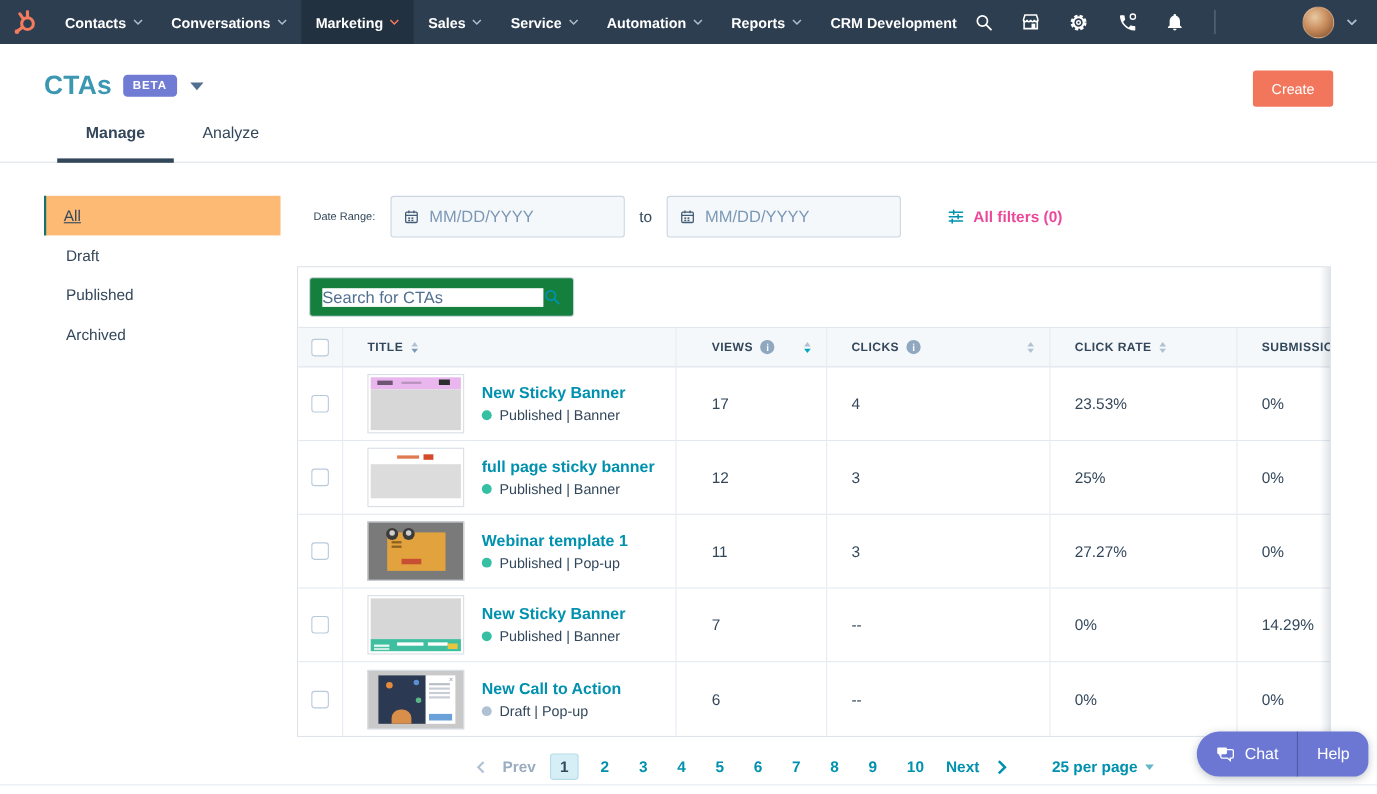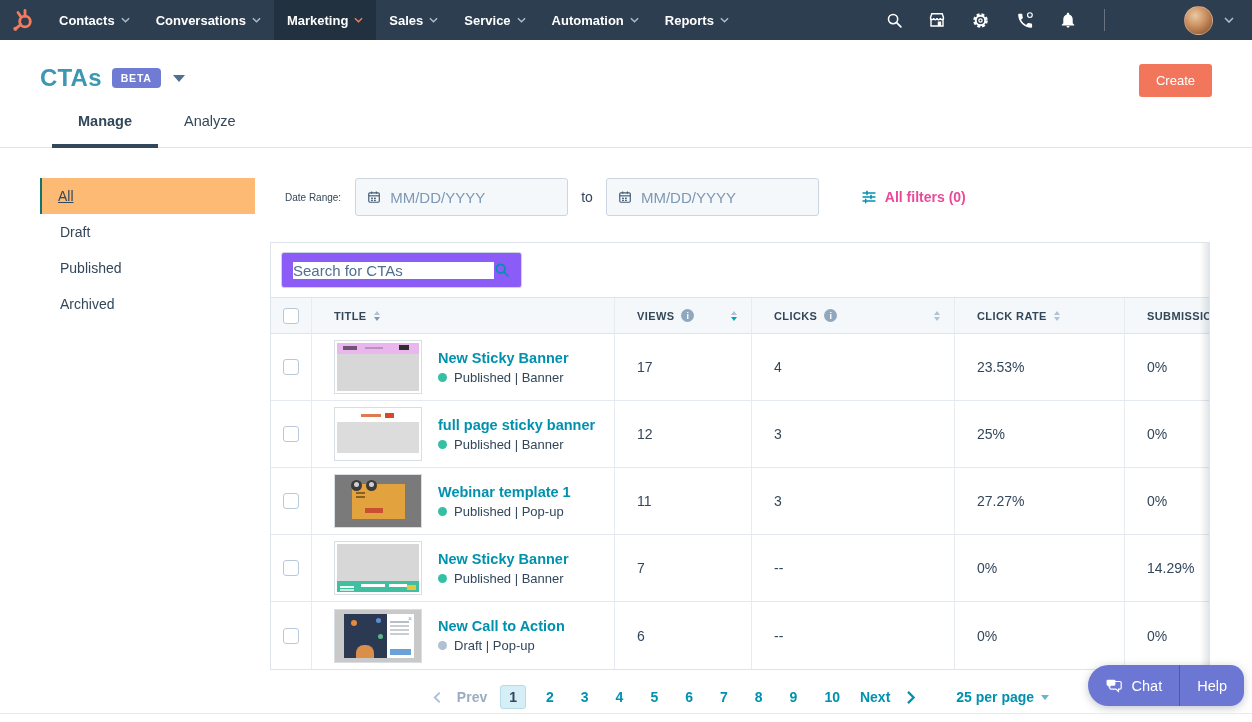--- a/index.html
+++ b/index.html
@@ -60,33 +60,33 @@
   .to-label { margin:0 13px; font-size:14px; }
   .all-filters { margin-left:42px; display:flex; align-items:center; gap:8px; color:#ec4899;
                  font-size:14px; font-weight:700; cursor:pointer; }
 
   
   .table-card { width:940px; border:1px solid #dfe3eb; position:relative; background:#fff; }
   .table-card::after { content:""; position:absolute; top:0; right:0; bottom:0; width:9px;
                        background:linear-gradient(to left, rgba(51,71,91,.14), rgba(51,71,91,0)); pointer-events:none; }
   .card-top { padding:9px 10px; }
   .search-box { width:241px; height:36px; border:1px solid #cbd6e2; border-radius:3px; display:flex;
-                align-items:center; padding:0 11px; background:#8b5cf6; }
+                align-items:center; padding:0 11px; background:#15803d; }
   .search-box input { flex:1; border:none; outline:none; font-size:15px; font-family:inherit; color:#33475b; }
   .search-box input::placeholder { color:#516f90; }
   .table-scroll { overflow:hidden; width:938px; }
   .table { width:990px; }
   .thead { display:flex; align-items:center; height:37px; background:#f5f8fa;
            border-top:1px solid #dfe3eb; border-bottom:1px solid #dfe3eb; }
   .th { font-size:11px; font-weight:700; letter-spacing:.4px; color:#33475b; display:flex;
         align-items:center; height:100%; cursor:pointer; }
   .cell, .th { border-left:1px solid #e7ecf2; }
   .c-check { width:40px; display:flex; align-items:center; justify-content:center; border-left:none !important; }
   .c-title { width:303px; padding-left:22px; }
-  .c-views { width:137px; padding-left:22px; }
+  .c-views { width:137px; padding-left:32px; }
   .c-clicks { width:203px; padding-left:22px; }
   .c-rate { width:170px; padding-left:22px; }
   .c-subs { width:137px; padding-left:22px; }
   .th-flex { display:flex; align-items:center; gap:7px; width:100%; }
   .spacer { flex:1; }
   .sort-stack { display:flex; flex-direction:column; gap:2px; margin-right:14px; }
   .arr { width:0; height:0; border-left:3.5px solid transparent; border-right:3.5px solid transparent; }
   .arr-up { border-bottom:4.5px solid #b0c1d4; }
   .arr-down { border-top:4.5px solid #b0c1d4; }
   .arr-down.active { border-top-color:#00a4bd; }
@@ -218,20 +218,23 @@
       <span>Automation</span>
       <svg class="nav-caret" viewBox="0 0 10 6">
           <polyline points="1,1 5,5 9,1" fill="none" stroke="#aebccb" stroke-width="1.6"></polyline>
         </svg>
     </div>
     <div class="nav-item">
       <span>Reports</span>
       <svg class="nav-caret" viewBox="0 0 10 6">
           <polyline points="1,1 5,5 9,1" fill="none" stroke="#aebccb" stroke-width="1.6"></polyline>
         </svg>
+    </div>
+    <div class="nav-item">
+      <span>CRM Development</span>
     </div>
   </nav>
   <div class="nav-right">
     <div class="nav-icon-btn">
       <svg width="17" height="17" viewBox="0 0 24 24">
         <circle cx="10" cy="10" r="6.5" fill="none" stroke="#fff" stroke-width="2.2"></circle>
         <line x1="15" y1="15" x2="21" y2="21" stroke="#fff" stroke-width="2.4" stroke-linecap="round"></line>
       </svg>
     </div>
     <div class="nav-icon-btn">

